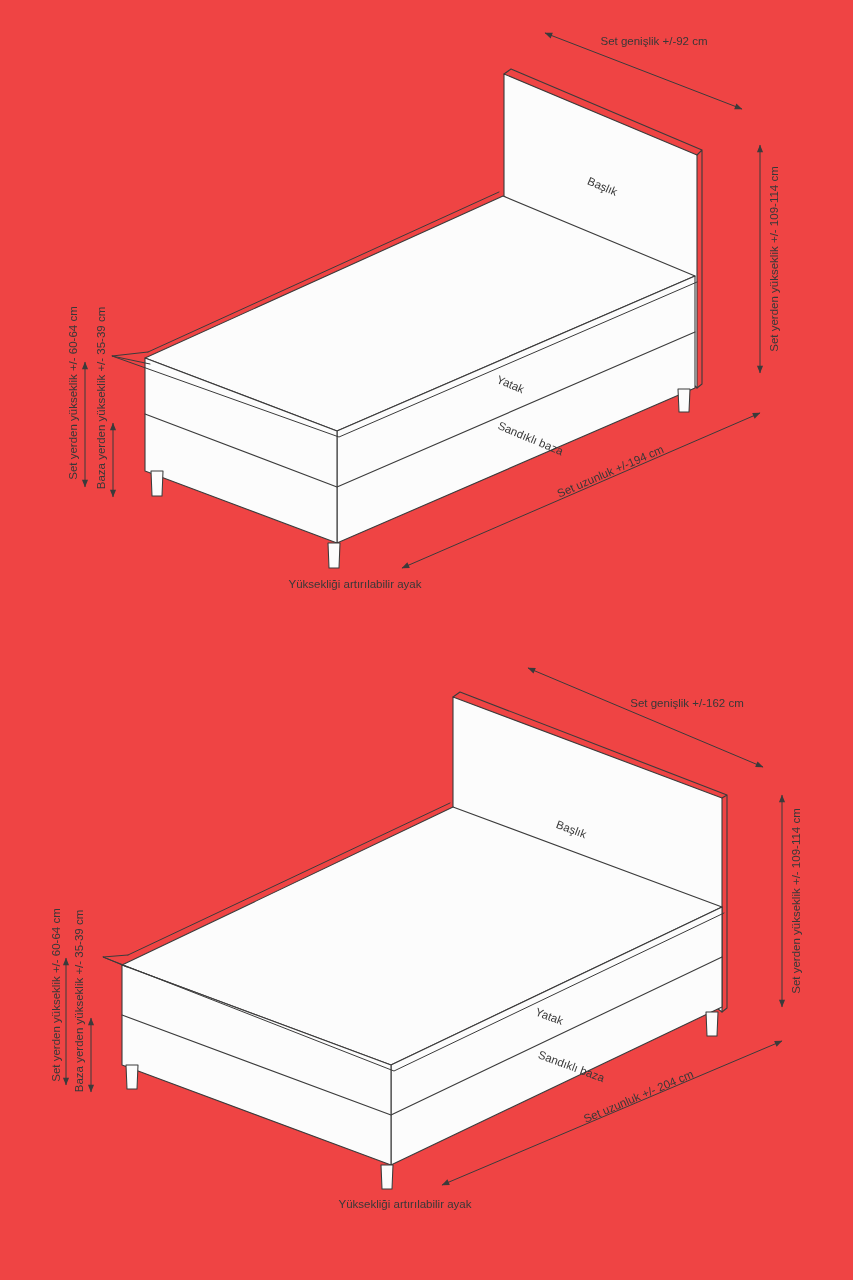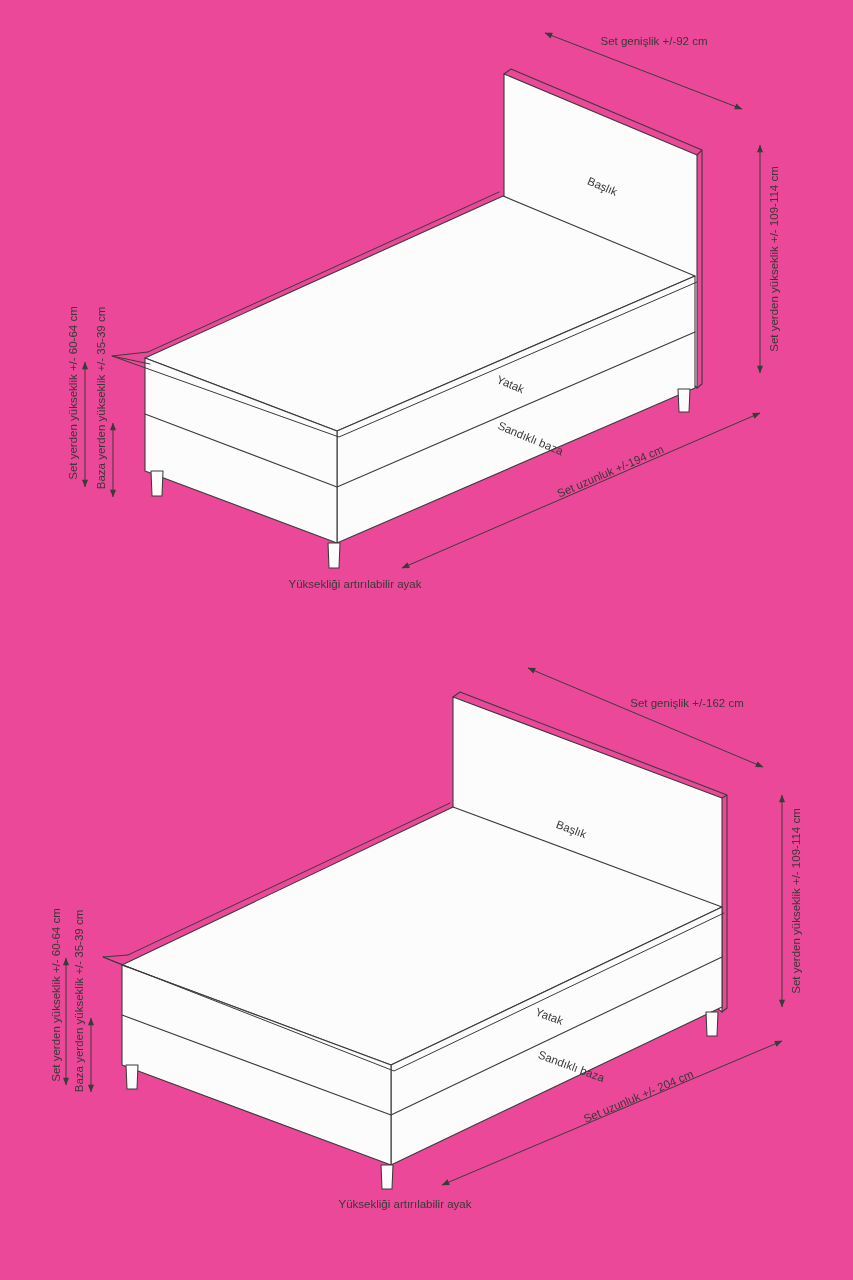--- a/index.html
+++ b/index.html
@@ -4,21 +4,21 @@
 <style>
   html, body {
     margin: 0;
     padding: 0;
     background: #fcfcfc;
   }
   .stage {
     position: relative;
     width: 853px;
     height: 1280px;
-    background: #ec4899;
+    background: #ef4444;
     overflow: hidden;
   }
   svg { display: block; }
   .face {
     fill: #fcfcfc;
     stroke: #3b3b3b;
     stroke-width: 1.1;
     stroke-linejoin: round;
   }
   .edge {

